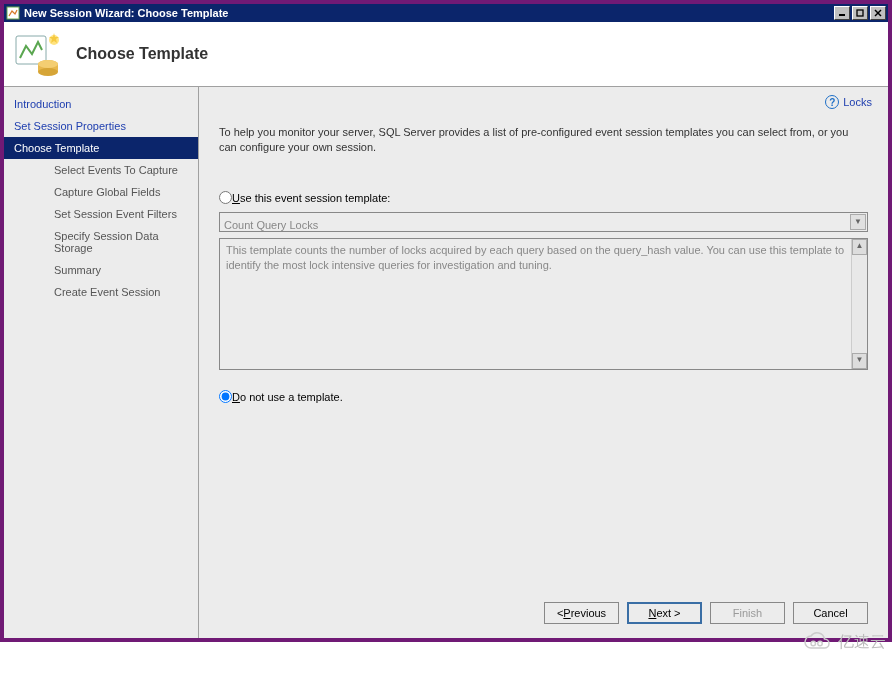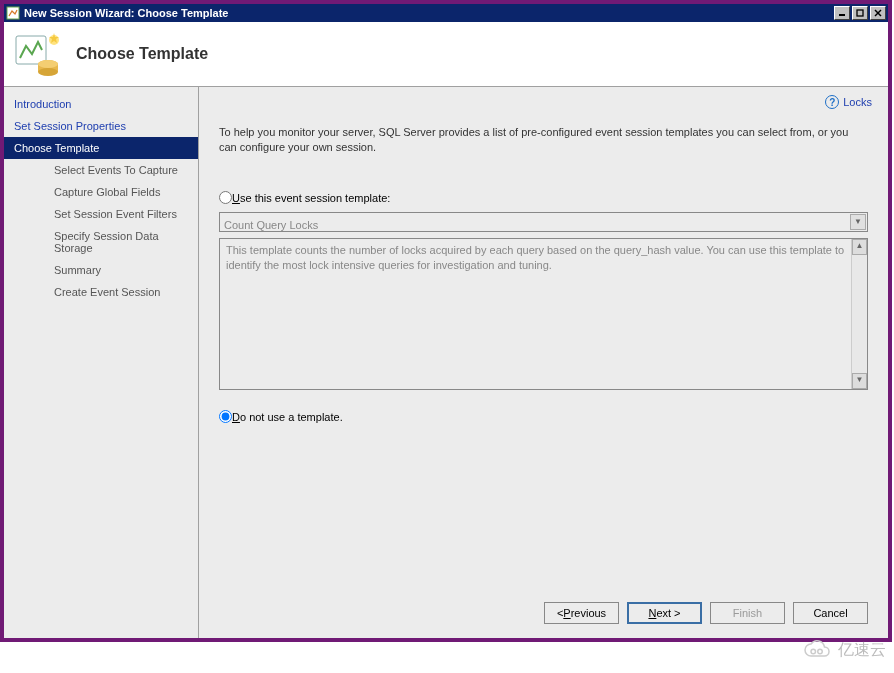--- a/index.html
+++ b/index.html
@@ -164,21 +164,21 @@
     background: #e0e0e0;
     border: 1px solid #aaa;
     display: flex;
     align-items: center;
     justify-content: center;
     font-size: 8px;
     color: #666;
   }
   .description-box {
     margin-top: 6px;
-    height: 152px;
+    height: 132px;
     border: 1px solid #888;
     background: #ececec;
     color: #888;
     padding: 4px 20px 4px 6px;
     position: relative;
     line-height: 1.35;
   }
   .scroll-track {
     position: absolute;
     right: 0;
@@ -223,21 +223,21 @@
   .btn.default {
     border: 2px solid #3a6ea5;
   }
   .btn.disabled {
     color: #9a9a9a;
     cursor: default;
   }
   .watermark {
     position: absolute;
     right: 8px;
-    bottom: 12px;
+    bottom: 20px;
     display: flex;
     align-items: center;
     gap: 6px;
     color: #bbb;
     font-size: 16px;
     font-weight: 500;
   }
   .watermark-icon {
     width: 30px;
     height: 22px;

